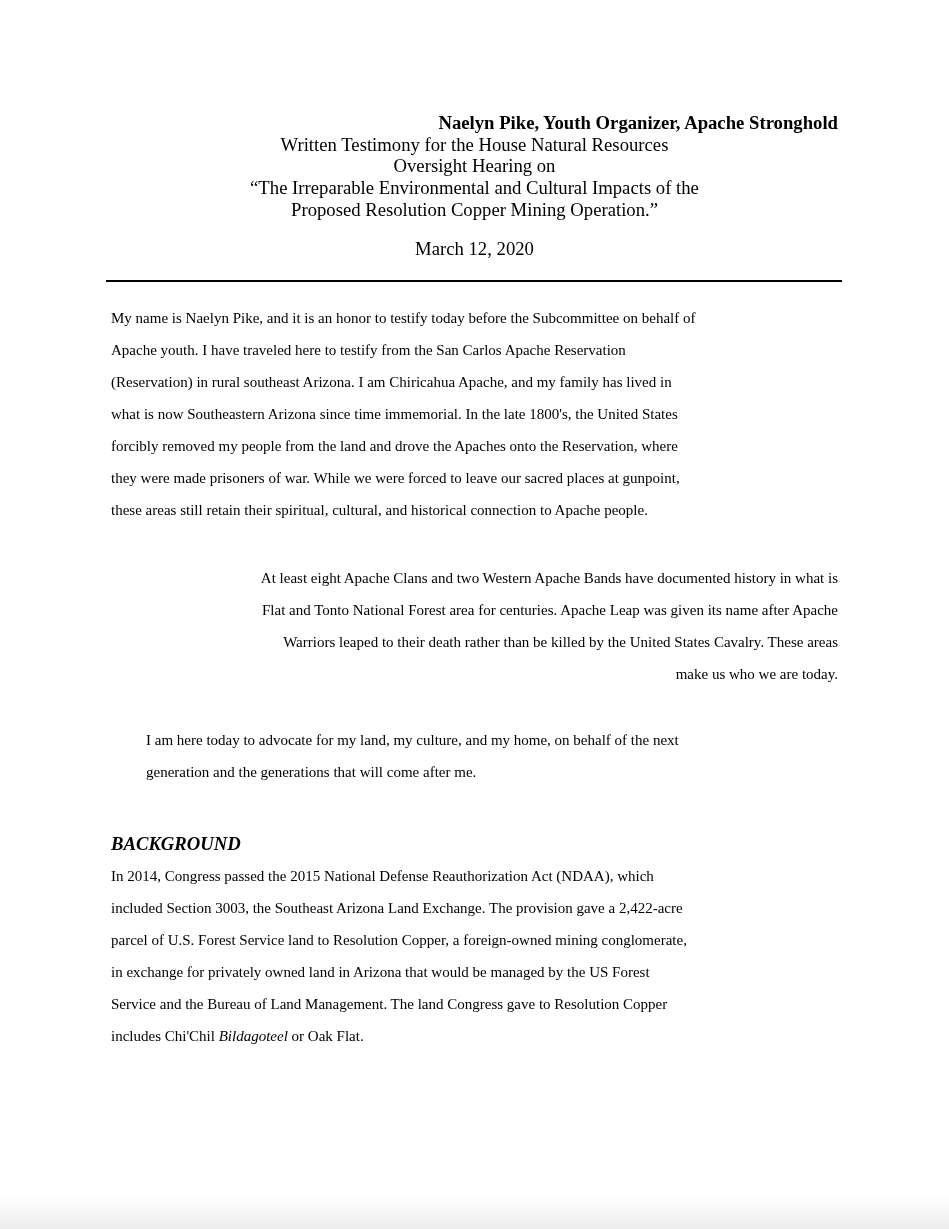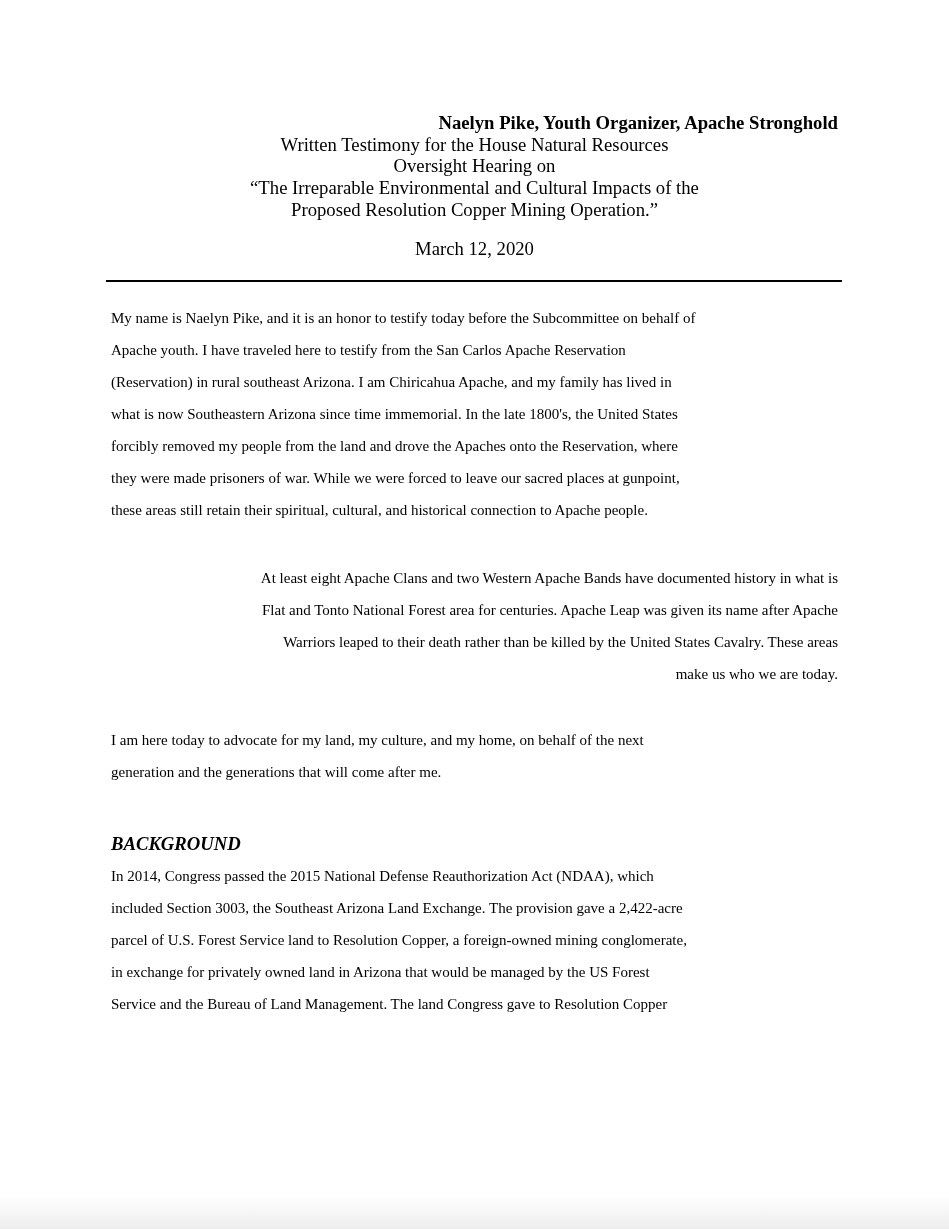--- a/index.html
+++ b/index.html
@@ -51,21 +51,21 @@
   .para {
     font-size: 15px;
   }
   .para .line {
     height: 32px;
     line-height: 32px;
     white-space: nowrap;
   }
   .para-1 { margin-top: 20px; }
   .para-2 { margin-top: 36px; text-align: right; }
-  .para-3 { margin-top: 34px; }
+  .para-3 { margin-top: 34px; margin-left: 35px; }
   .section-heading {
     margin-top: 40px;
     font-size: 18.7px;
     font-weight: bold;
     font-style: italic;
     height: 32px;
     line-height: 32px;
     white-space: nowrap;
   }
   .para-4 { margin-top: 0; }
@@ -121,18 +121,19 @@
     </div>
 
     <div class="section-heading">BACKGROUND</div>
 
     <div class="para para-4">
       <div class="line">In 2014, Congress passed the 2015 National Defense Reauthorization Act (NDAA), which</div>
       <div class="line">included Section 3003, the Southeast Arizona Land Exchange. The provision gave a 2,422-acre</div>
       <div class="line">parcel of U.S. Forest Service land to Resolution Copper, a foreign-owned mining conglomerate,</div>
       <div class="line">in exchange for privately owned land in Arizona that would be managed by the US Forest</div>
       <div class="line">Service and the Bureau of Land Management. The land Congress gave to Resolution Copper</div>
+      <div class="line"><span>includes Chi'Chil </span><span class="italic-word">Bildagoteel</span><span> or Oak Flat.</span></div>
     </div>
 
   </div>
 
   <div class="page-bottom-shade"></div>
 </div>
 
 </body></html>

